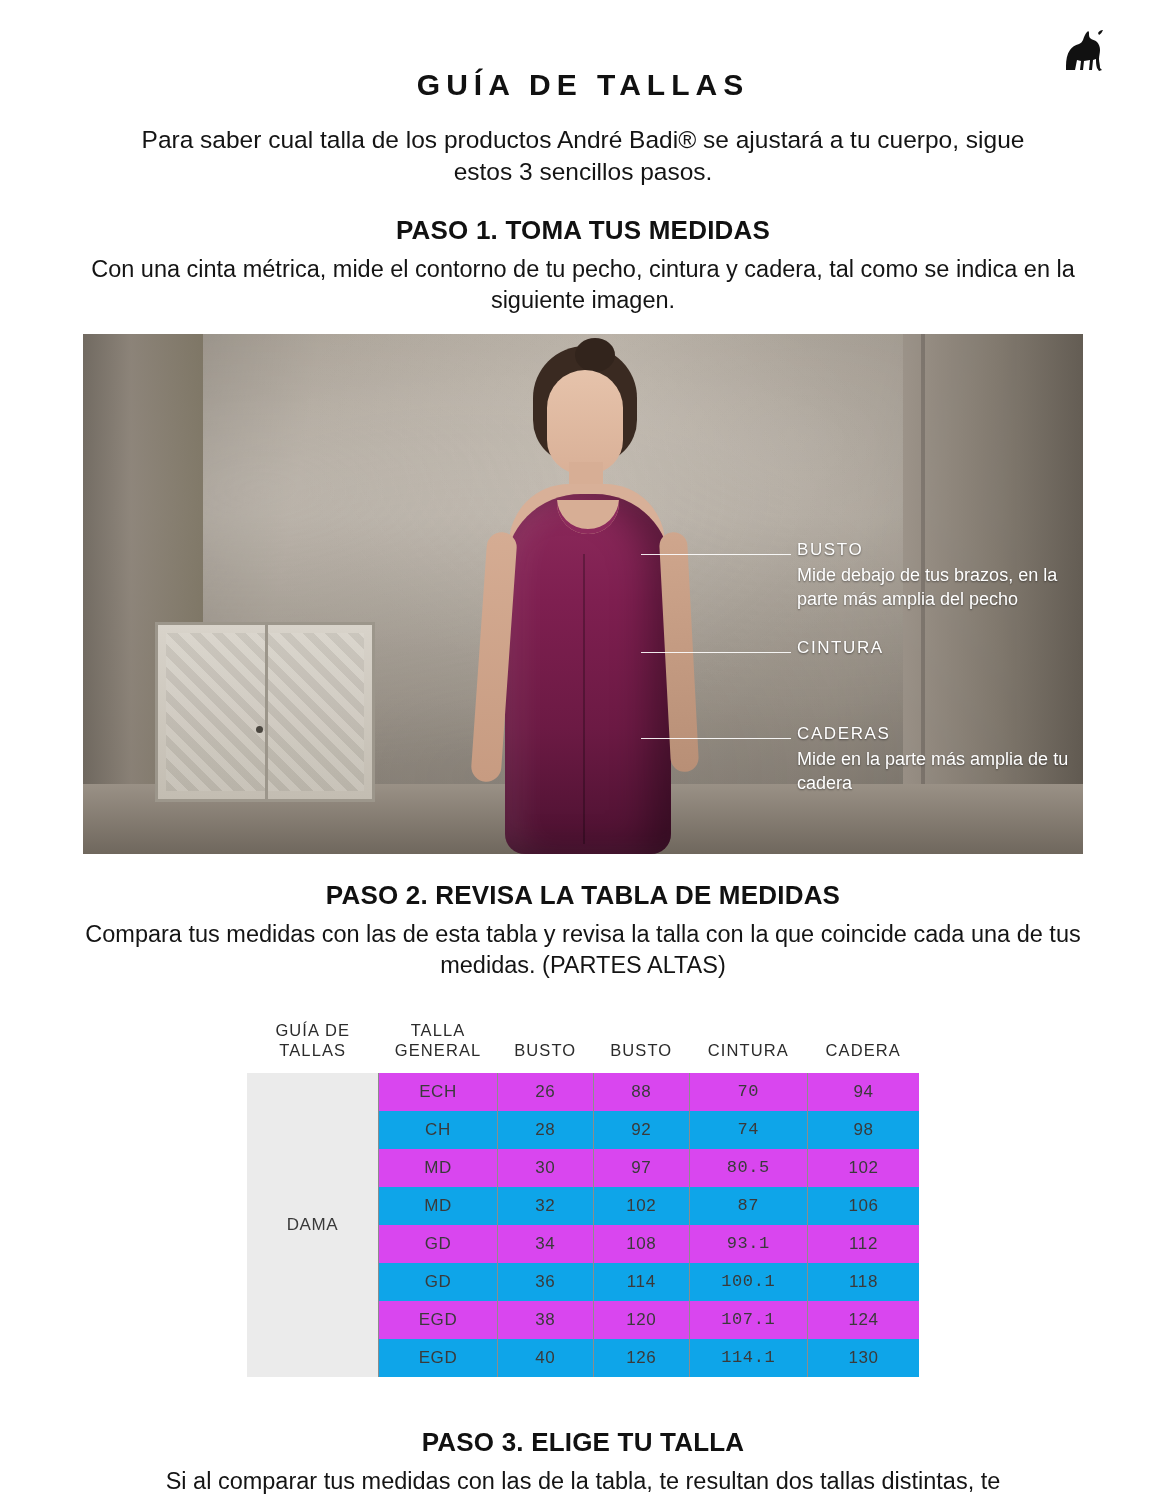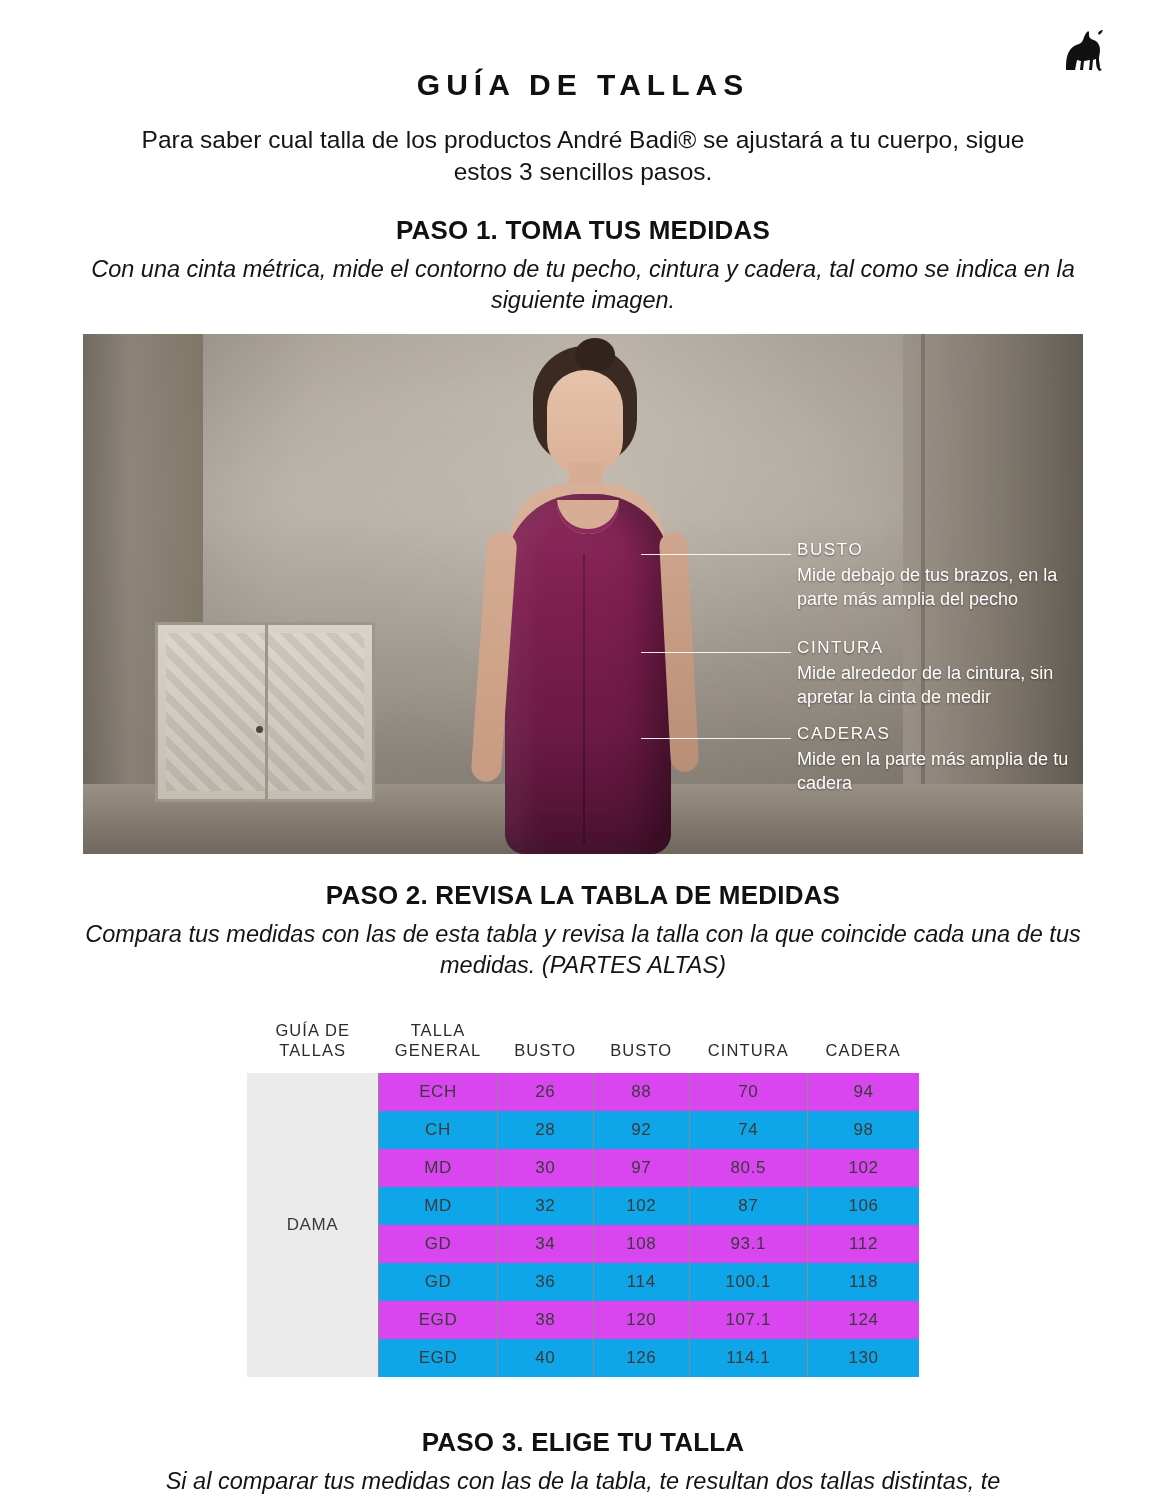--- a/index.html
+++ b/index.html
@@ -53,21 +53,20 @@
     color: #111;
     letter-spacing: 0.2px;
   }
   .step-text {
     text-align: center;
     font-size: 23.5px;
     line-height: 1.33;
     margin: 8px auto 0 auto;
     width: 1000px;
     color: #141414;
-    font-style: italic;
   }
 
   
   .photo {
     position: relative;
     width: 1000px;
     height: 520px;
     margin: 18px auto 0 auto;
     overflow: hidden;
     background: #b6ada2;
@@ -219,21 +218,21 @@
   .row-plain td { background: #0ea5e9; }
   td.cat-cell {
     background: #ebebeb !important;
     border-right: 1px solid #8c8c8c;
     width: 132px;
     letter-spacing: 1.2px;
   }
   td.gen-cell { border-right: 1px solid #8c8c8c; width: 118px; }
   td.talla-cell { border-right: 1px solid #8c8c8c; width: 96px; }
   td.busto-cell { border-right: 1px solid #8c8c8c; width: 96px; }
-  td.cintura-cell { border-right: 1px solid #8c8c8c; width: 118px; }
+  td.cintura-cell { border-right: 1px solid #8c8c8c; width: 118px; font-family: Liberation Mono, monospace; }
   td.cadera-cell { width: 112px; }
 
   .step3-title { margin-top: 50px; }
   .footer-note { margin-bottom: 20px; }
 </style>
 </head>
 <body>
 
 <div class="logo">
   <svg viewBox="0 0 60 48" width="60" height="48" aria-hidden="true">
@@ -276,21 +275,20 @@
 
   <div class="callout" id="callout-busto">
     <div class="rule"></div>
     <div class="c-title">BUSTO</div>
     <div class="c-desc">Mide debajo de tus brazos, en la parte más amplia del pecho</div>
   </div>
 
   <div class="callout" id="callout-cintura">
     <div class="rule"></div>
     <div class="c-title">CINTURA</div>
-    <div class="c-desc">Mide alrededor de la cintura, sin apretar la cinta de medir</div>
   </div>
 
   <div class="callout" id="callout-caderas">
     <div class="rule"></div>
     <div class="c-title">CADERAS</div>
     <div class="c-desc">Mide en la parte más amplia de tu cadera</div>
   </div>
 </div>
 
 <h2 class="step-title">PASO 2.  REVISA LA TABLA DE MEDIDAS</h2>

